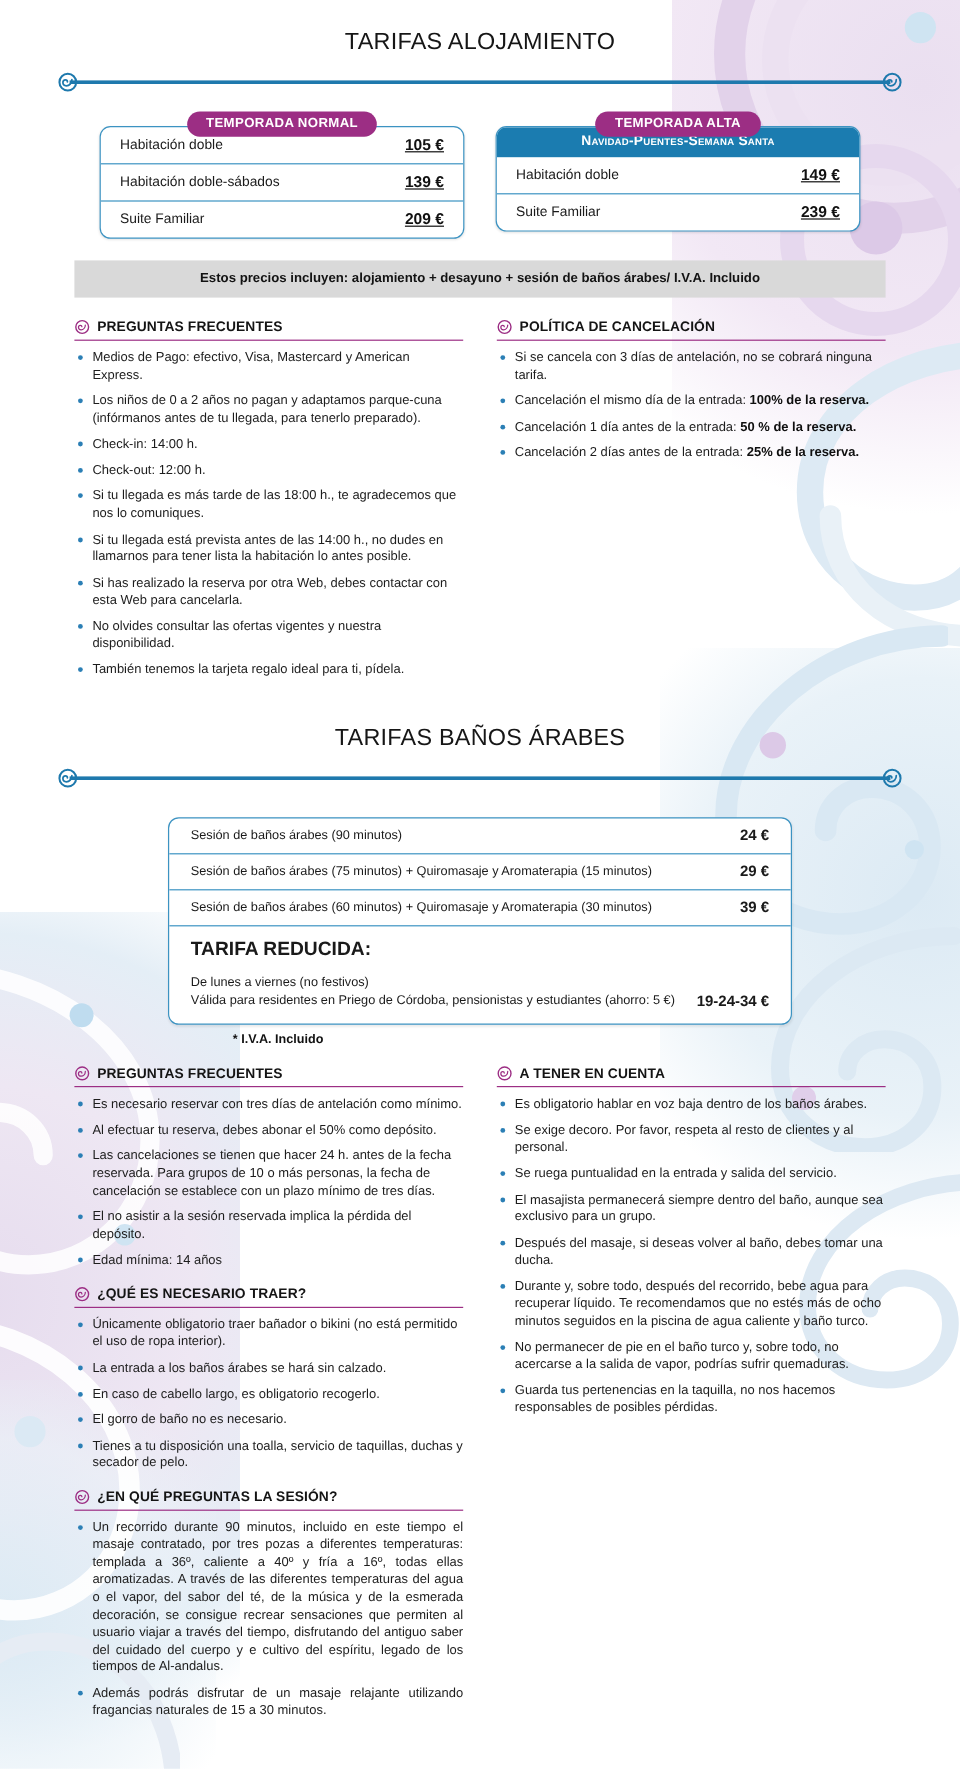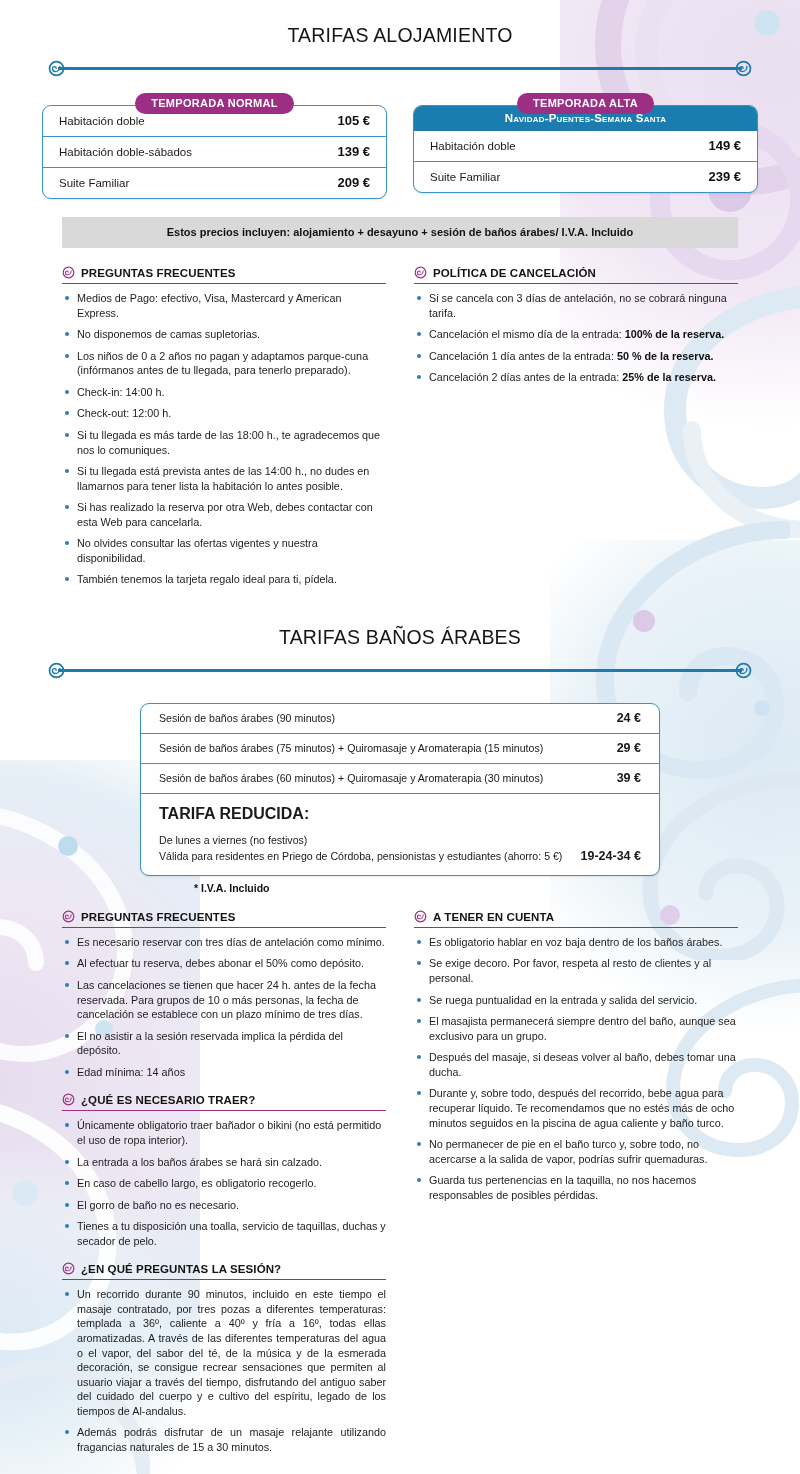--- a/index.html
+++ b/index.html
@@ -86,21 +86,21 @@
     top: 1px;
     width: 17px; height: 17px;
   }
   .rule-end.left { left: -2px; }
   .rule-end.right { right: -2px; }
 
   
   .tables-row {
     display: flex;
     gap: 26px;
-    padding: 0 42px;
+    padding: 0 83px;
     margin-top: 14px;
   }
   .table-col { flex: 1 1 0; position: relative; }
 
   .season-badge {
     margin: 0 auto;
     width: max-content;
     background: #9c2e84;
     color: #ffffff;
     font-size: 11px;
@@ -135,21 +135,21 @@
     display: flex;
     align-items: center;
     justify-content: space-between;
     padding: 7px 16px 8px 16px;
     font-size: 11.5px;
     border-top: 1.4px solid #3c93c2;
   }
   .rate-row:first-child { border-top: none; }
   .rate-box .rate-head + .rate-row { border-top: none; }
   .rate-row .label { color: #1a1a1a; }
-  .rate-row .price { font-weight: bold; font-size: 13px; color: #111; }
+  .rate-row .price { font-weight: bold; font-size: 13px; color: #111; text-decoration: underline; }
 
   
   .notice {
     margin: 18px 62px 0 62px;
     background: #d9d9d9;
     text-align: center;
     font-size: 11px;
     font-weight: bold;
     padding: 9px 6px 10px 6px;
     color: #121212;
@@ -367,21 +367,20 @@
     <div class="col">
       <div class="sec-head">
         <svg class="sp-icon" width="13" height="13" viewBox="0 0 20 20">
           <circle cx="10" cy="10" r="8.2" fill="none" stroke="#9c2e84" stroke-width="1.8"></circle>
           <path d="M14 7.5 C14 11 11.5 13.6 8.6 13.6 C6.6 13.6 5.2 12.2 5.2 10.4 C5.2 8.9 6.3 7.8 7.7 7.8 C8.8 7.8 9.6 8.6 9.6 9.6" fill="none" stroke="#9c2e84" stroke-width="1.6" stroke-linecap="round"></path>
         </svg>
         <span class="sec-title">PREGUNTAS FRECUENTES</span>
       </div>
       <ul class="bullets">
         <li>Medios de Pago: efectivo, Visa, Mastercard y American Express.</li>
-        <li>No disponemos de camas supletorias.</li>
         <li>Los niños de 0 a 2 años no pagan y adaptamos parque-cuna (infórmanos antes de tu llegada, para tenerlo preparado).</li>
         <li>Check-in: 14:00 h.</li>
         <li>Check-out: 12:00 h.</li>
         <li>Si tu llegada es más tarde de las 18:00 h., te agradecemos que nos lo comuniques.</li>
         <li>Si tu llegada está prevista antes de las 14:00 h., no dudes en llamarnos para tener lista la habitación lo antes posible.</li>
         <li>Si has realizado la reserva por otra Web, debes contactar con esta Web para cancelarla.</li>
         <li>No olvides consultar las ofertas vigentes y nuestra disponibilidad.</li>
         <li>También tenemos la tarjeta regalo ideal para ti, pídela.</li>
       </ul>
     </div>

